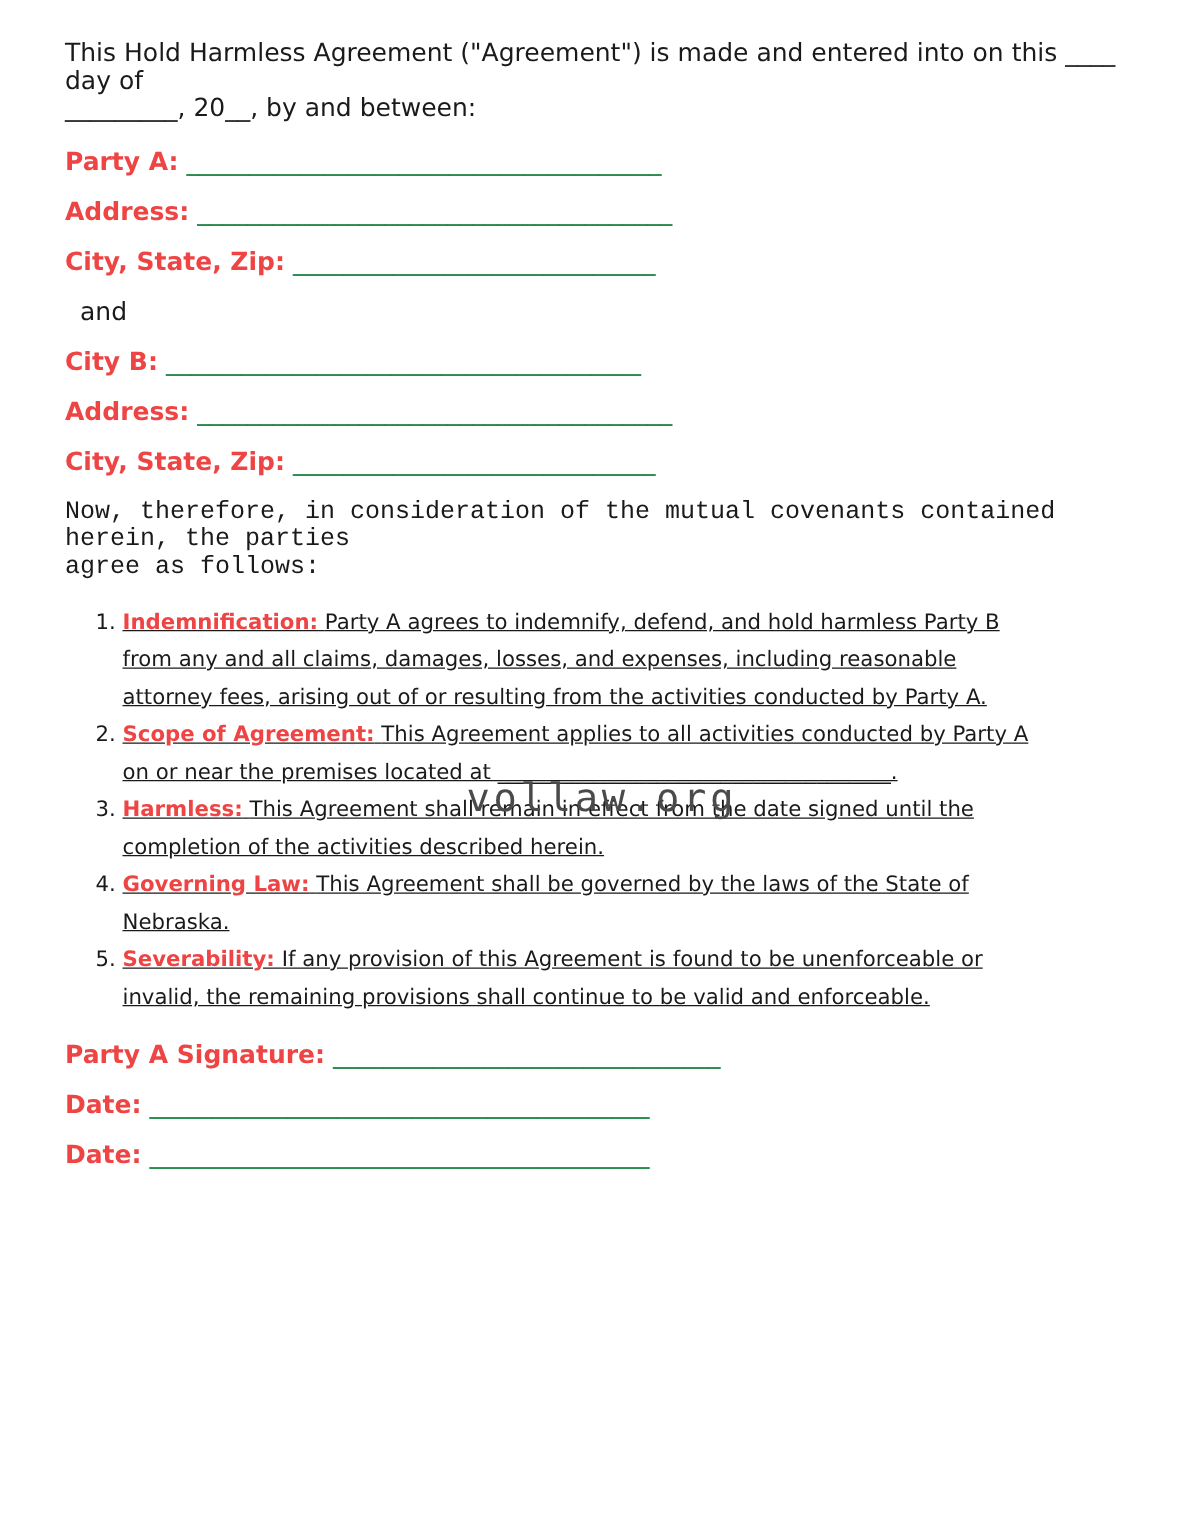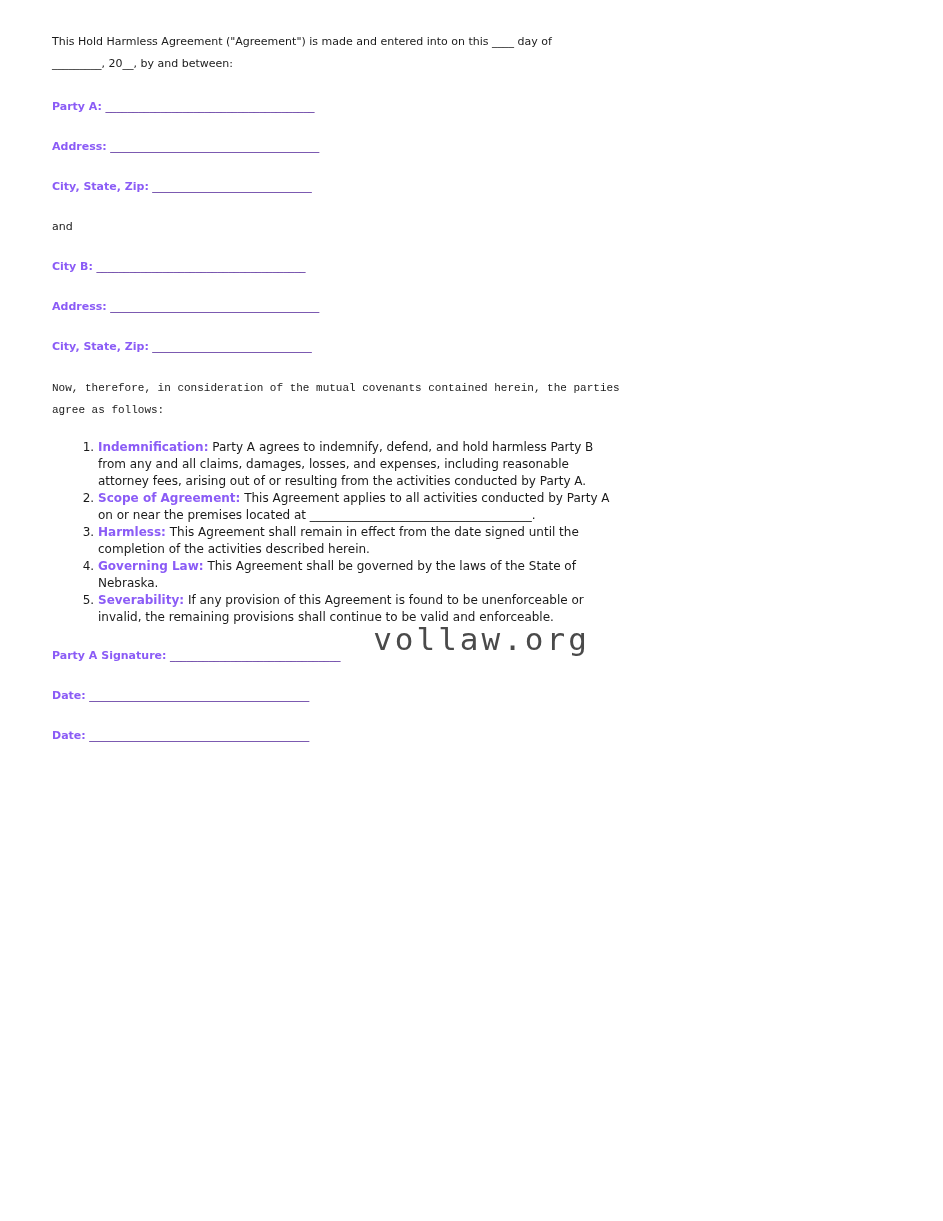--- a/index.html
+++ b/index.html
@@ -17,38 +17,39 @@
     background: #ffffff;
   }
   h1.title {
     margin: 62px 0 0 0;
     font-size: 37px;
     line-height: 44px;
     font-weight: bold;
     color: #111111;
     letter-spacing: 0.2px;
   }
-  p { margin: 0; font-size: 11px; line-height: 22px; }
+  p { margin: 0; font-size: 20px; line-height: 22px; }
   .pre { white-space: pre-line; }
   .intro { margin-top: 31px; }
   .field { margin-top: 18px; }
   .field-first { margin-top: 21px; }
-  .connector { margin-top: 18px; }
+  .connector { margin-top: 18px; margin-left: 12px; }
   .whereas { margin-top: 19px; }
   .now-therefore { margin-top: 19px; font-family: Liberation Mono, monospace; }
   .witness { margin-top: 18px; }
   .sig { margin-top: 18px; }
   .sig-first { margin-top: 19px; }
-  strong.lbl { font-weight: bold; color: #8b5cf6; }
-  .fill { color: #4c1d95; }
+  strong.lbl { font-weight: bold; color: #ef4444; }
+  .fill { color: #15803d; }
   ol.clauses {
     margin: 18px 0 0 0;
     padding: 0 0 0 46px;
-    font-size: 12px;
-    line-height: 17px;
+    font-size: 17px;
+    line-height: 30px;
+    text-decoration: underline;
   }
   ol.clauses li { margin: 0; padding: 0; }
   .watermark {
     position: absolute;
     top: 589px; left: 0; right: 0;
     text-align: center;
     transform: translateX(10px);
     font-family: "DejaVu Sans Mono", "Liberation Mono", monospace;
     font-size: 31px;
     line-height: 38px;

